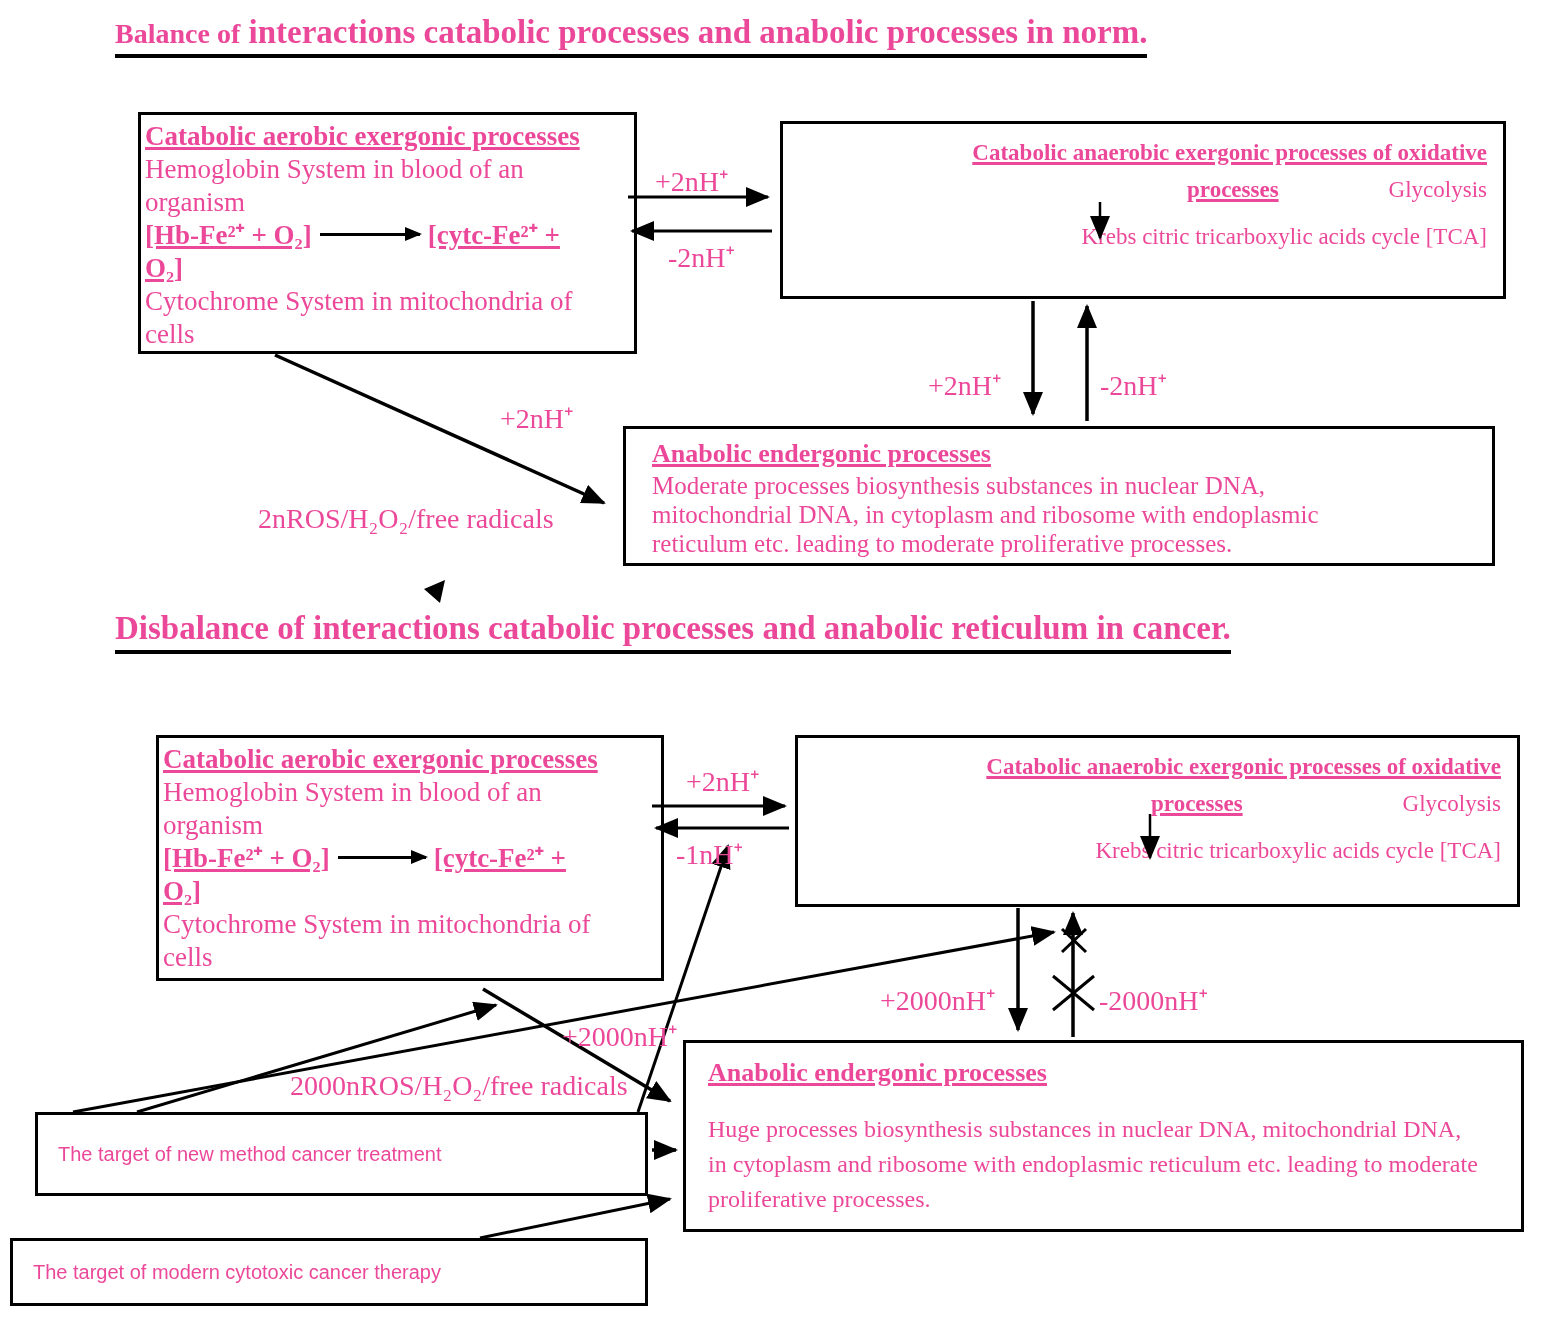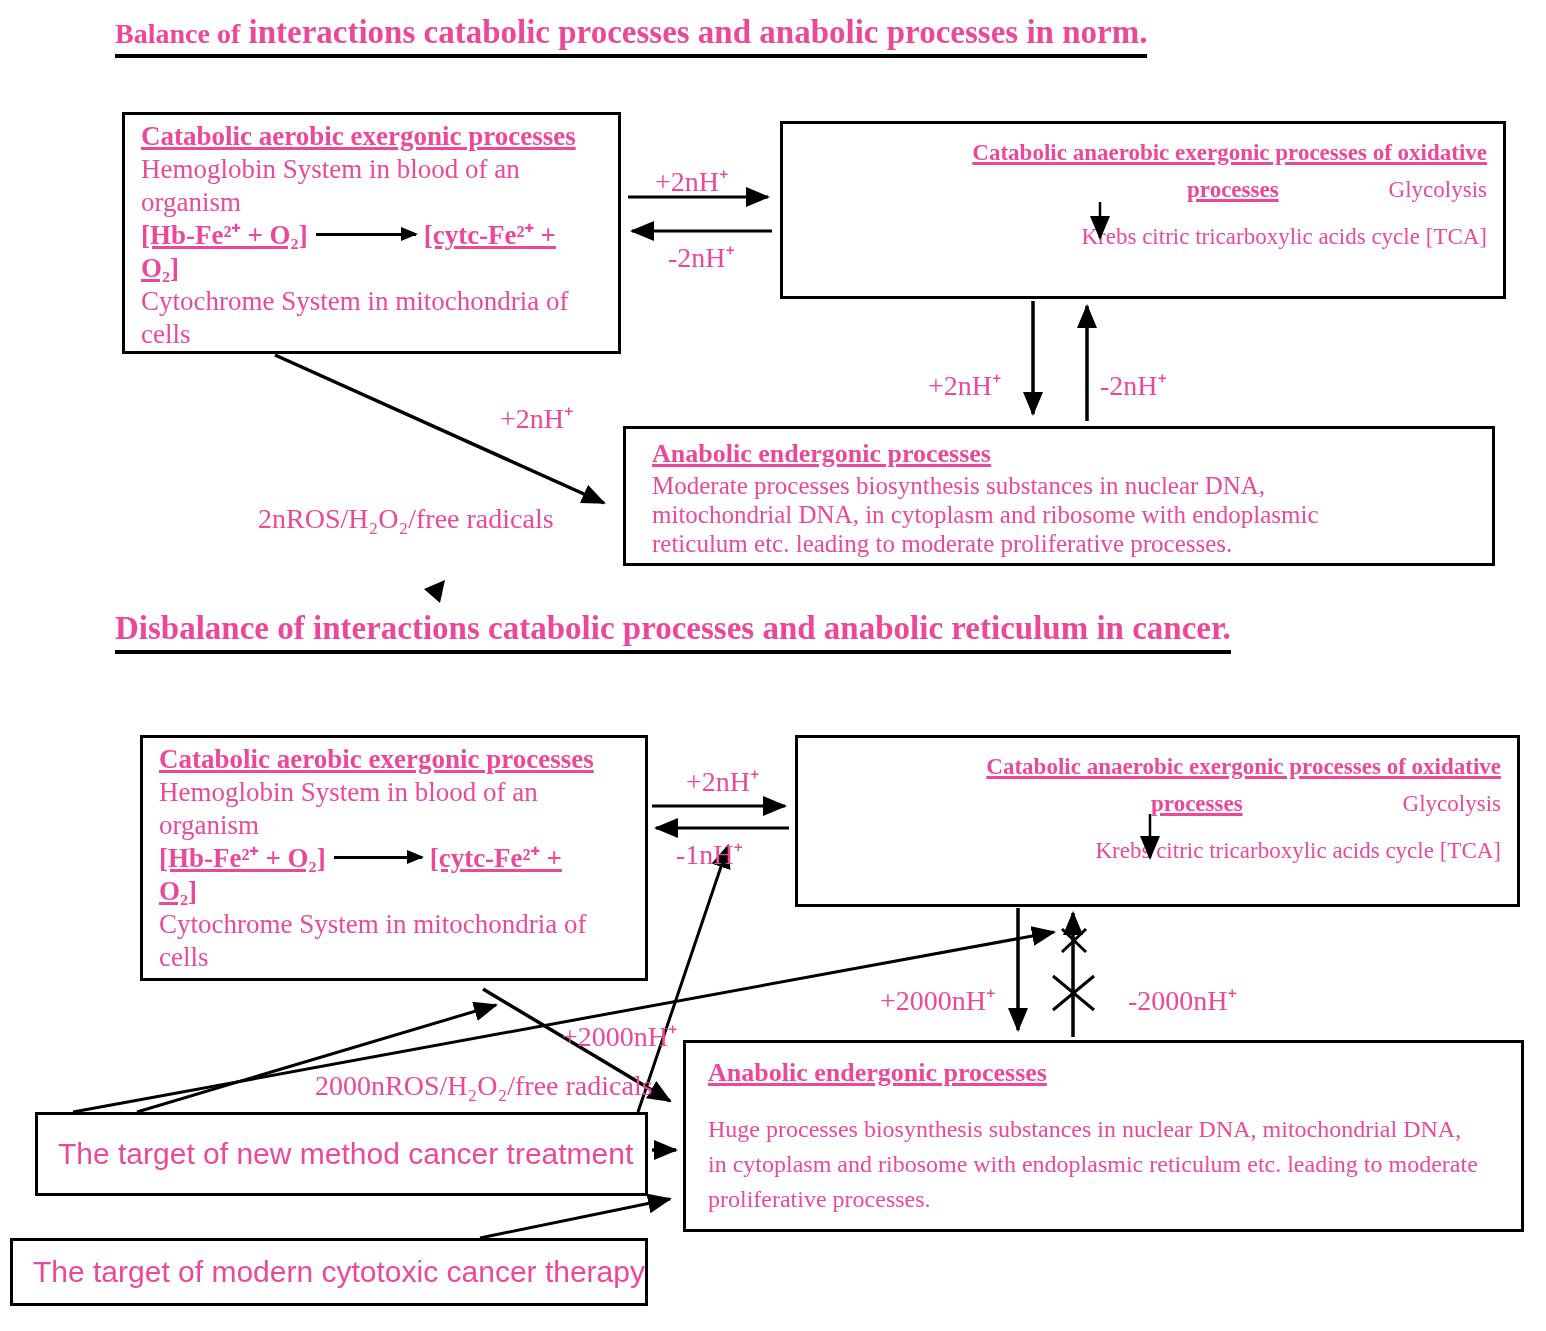--- a/index.html
+++ b/index.html
@@ -5,39 +5,39 @@
   html,body{margin:0;padding:0;background:#fff;}
   #page{position:relative;width:1546px;height:1331px;background:#fff;color:#ec4899;
         font-family:"Liberation Serif", serif;overflow:hidden;}
   .title{position:absolute;font-weight:bold;z-index:4;white-space:nowrap;}
   .title .u{border-bottom:4px solid #000;padding-bottom:3px;display:inline-block;}
   .box{position:absolute;border:3px solid #000;background:#fff;box-sizing:border-box;z-index:2;}
   .hd{font-weight:bold;text-decoration:underline;text-decoration-thickness:2.5px;}
   .svg-layer{position:absolute;left:0;top:0;z-index:3;pointer-events:none;}
   .lbl{position:absolute;z-index:4;font-size:28px;white-space:nowrap;}
   
-  .cat-a{padding:5px 16px;font-size:27px;line-height:33px;}
+  .cat-a{padding:5px 4px;font-size:27px;line-height:33px;margin-left:16px;}
   .rx{font-weight:bold;}
   .rx .u{text-decoration:underline;text-decoration-thickness:2.5px;}
   .harrow{display:inline-block;vertical-align:middle;position:relative;height:0;
           border-top:3px solid #000;width:100px;margin:0 8px 6px 8px;}
   .harrow::after{content:"";position:absolute;right:-2px;top:-9px;width:0;height:0;
           border-left:17px solid #000;border-top:7px solid transparent;border-bottom:7px solid transparent;}
   
   .cat-an{padding:10px 16px;font-size:23px;line-height:37px;text-align:right;}
   .glyc{margin-left:110px;font-weight:normal;text-decoration:none;}
   .krebs{margin-top:10px;margin-left:68px;}
   
   .anab-n{padding:8px 26px;font-size:25px;line-height:29px;}
   .anab-n .hd{font-size:26px;line-height:34px;}
   .anab-c{padding:12px 22px;font-size:24px;line-height:35px;}
   .anab-c .hd{font-size:26px;}
   .anab-c .gap{height:22px;}
   
-  .target{font-family:"Liberation Sans", sans-serif;font-size:30px;display:flex;
+  .target{font-family:"Liberation Sans", sans-serif;font-size:20px;display:flex;
           align-items:center;padding-left:20px;}
 </style>
 </head>
 <body>
 
 <div id="page">
 
   <div class="title" style="left:115px;top:14px;">
     <span class="u">
       <span style="font-size:28px;">Balance of</span><span style="font-size:33px;"> interactions catabolic processes and anabolic processes in norm.</span>
@@ -114,23 +114,23 @@
   <div class="lbl" style="left:655px;top:161px;">+2nH⁺</div>
   <div class="lbl" style="left:668px;top:237px;">-2nH⁺</div>
   <div class="lbl" style="left:928px;top:365px;">+2nH⁺</div>
   <div class="lbl" style="left:1100px;top:365px;">-2nH⁺</div>
   <div class="lbl" style="left:500px;top:398px;">+2nH⁺</div>
   <div class="lbl" style="left:258px;top:503px;">2nROS/H₂O₂/free radicals</div>
 
   <div class="lbl" style="left:686px;top:761px;">+2nH⁺</div>
   <div class="lbl" style="left:676px;top:834px;">-1nH⁺</div>
   <div class="lbl" style="left:880px;top:980px;">+2000nH⁺</div>
-  <div class="lbl" style="left:1128px;top:980px;">-2000nH⁺</div>
+  <div class="lbl" style="left:1099px;top:980px;">-2000nH⁺</div>
   <div class="lbl" style="left:562px;top:1016px;">+2000nH⁺</div>
-  <div class="lbl" style="left:290px;top:1070px;margin-left:25px;">2000nROS/H₂O₂/free radicals</div>
+  <div class="lbl" style="left:290px;top:1070px;">2000nROS/H₂O₂/free radicals</div>
 
   <svg class="svg-layer" width="1546" height="1331" viewBox="0 0 1546 1331">
     <defs>
       <marker id="ah" markerUnits="userSpaceOnUse" markerWidth="26" markerHeight="20" refX="22" refY="10" orient="auto">
         <path d="M0,0 L24,10 L0,20 z" fill="#000"></path>
       </marker>
     </defs>
     <g stroke="#000" stroke-width="3" fill="none">
 
       <line x1="628" y1="197" x2="768" y2="197" marker-end="url(#ah)"></line>

